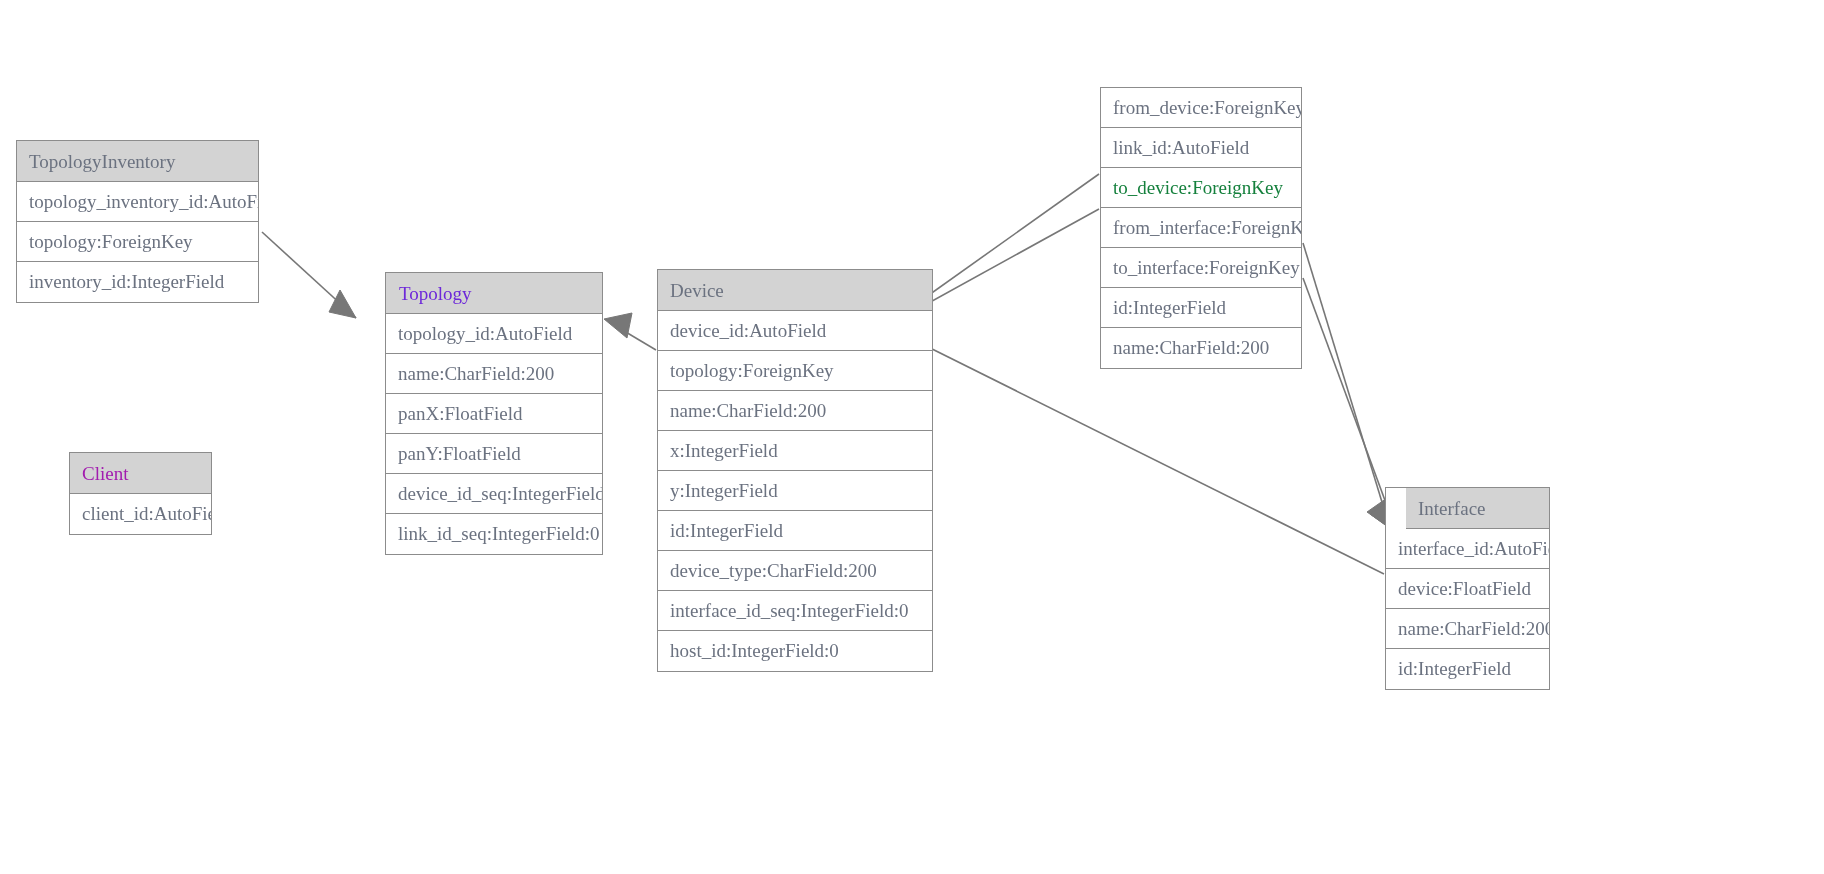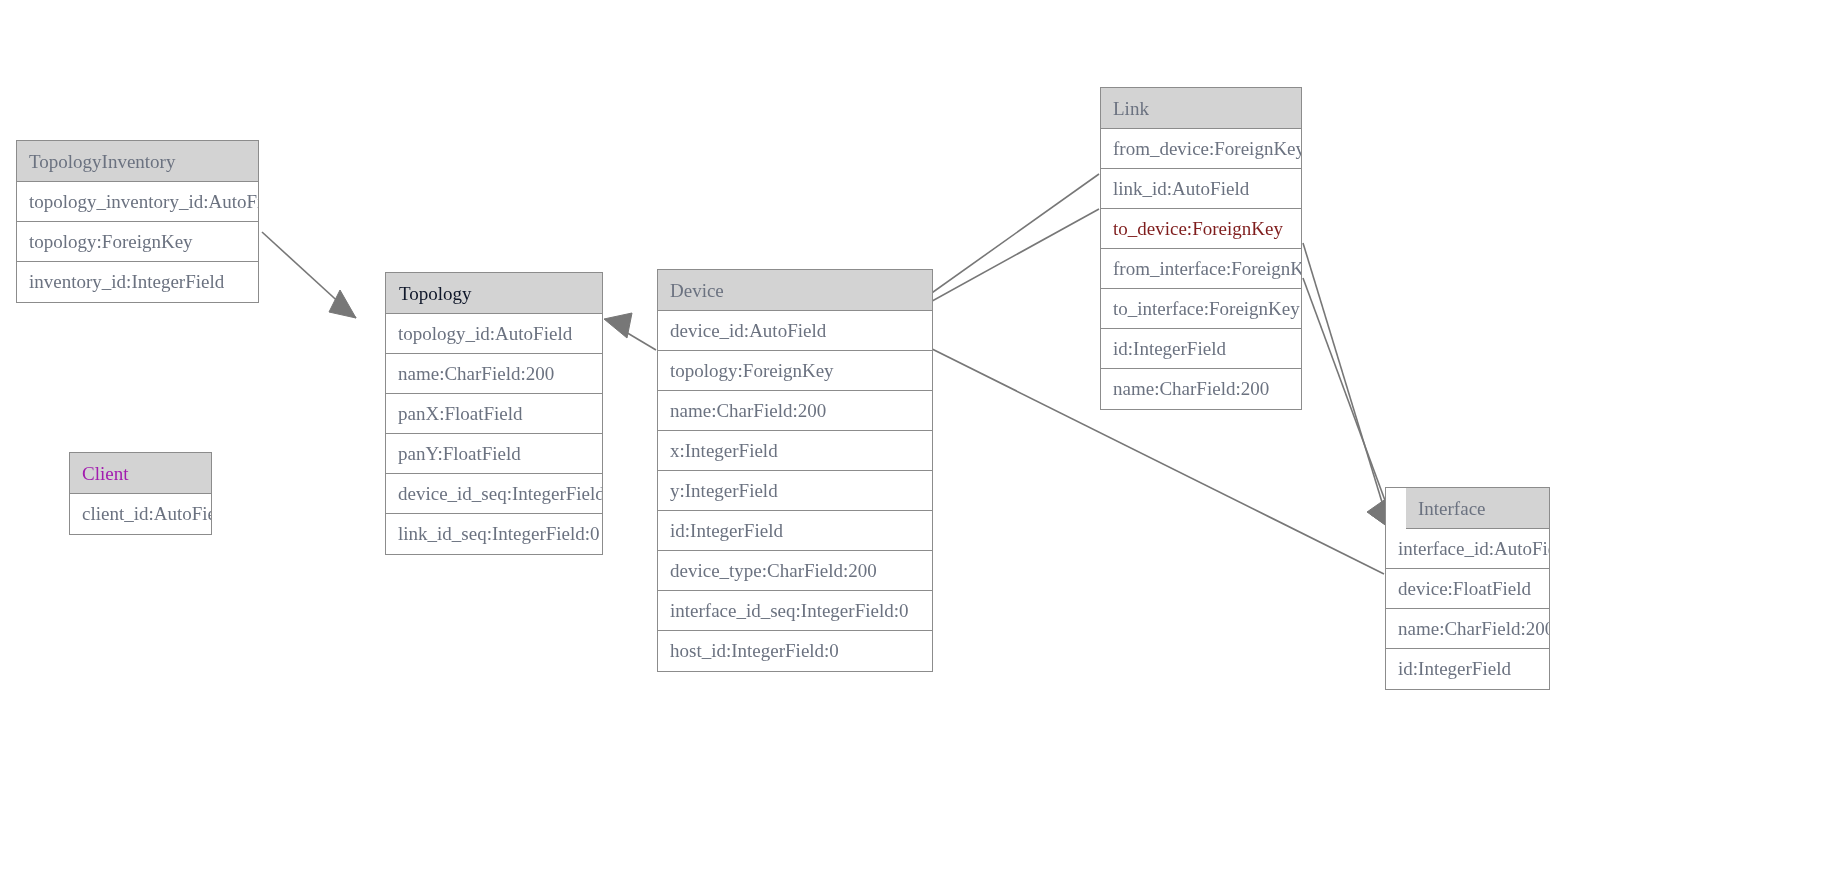--- a/index.html
+++ b/index.html
@@ -96,45 +96,44 @@
     </svg>
 
   <div id="entity-layer">
       <div class="entity" style="left: 16px; top: 140px; width: 243px; border-color: rgb(140, 140, 140);">
         <div class="entity-header" style="background: rgb(211, 211, 211); color: rgb(107, 114, 128); border-bottom-color: rgb(140, 140, 140);">TopologyInventory</div>
         <div class="entity-field" style="color: rgb(107, 114, 128); border-bottom-color: rgb(140, 140, 140);">topology_inventory_id:AutoField</div>
         <div class="entity-field" style="color: rgb(107, 114, 128); border-bottom-color: rgb(140, 140, 140);">topology:ForeignKey</div>
         <div class="entity-field" style="color: rgb(107, 114, 128); border-bottom-color: rgb(140, 140, 140);">inventory_id:IntegerField</div>
       </div>
       <div class="entity" style="left: 385px; top: 272px; width: 218px; border-color: rgb(140, 140, 140);">
-        <div class="entity-header" style="background: rgb(211, 211, 211); color: #0f172a; border-bottom-color: rgb(140, 140, 140); padding-left: 13px;">Topology</div>
+        <div class="entity-header" style="background: rgb(211, 211, 211); color: #6d28d9; border-bottom-color: rgb(140, 140, 140); padding-left: 13px;">Topology</div>
         <div class="entity-field" style="color: rgb(107, 114, 128); border-bottom-color: rgb(140, 140, 140);">topology_id:AutoField</div>
         <div class="entity-field" style="color: rgb(107, 114, 128); border-bottom-color: rgb(140, 140, 140);">name:CharField:200</div>
         <div class="entity-field" style="color: rgb(107, 114, 128); border-bottom-color: rgb(140, 140, 140); font-family: Liberation Serif, serif;">panX:FloatField</div>
         <div class="entity-field" style="color: rgb(107, 114, 128); border-bottom-color: rgb(140, 140, 140);">panY:FloatField</div>
         <div class="entity-field" style="color: rgb(107, 114, 128); border-bottom-color: rgb(140, 140, 140);">device_id_seq:IntegerField:0</div>
         <div class="entity-field" style="color: rgb(107, 114, 128); border-bottom-color: rgb(140, 140, 140);">link_id_seq:IntegerField:0</div>
       </div>
       <div class="entity" style="left: 657px; top: 269px; width: 276px; border-color: rgb(140, 140, 140);">
         <div class="entity-header" style="background: rgb(211, 211, 211); color: rgb(107, 114, 128); border-bottom-color: rgb(140, 140, 140);">Device</div>
         <div class="entity-field" style="color: rgb(107, 114, 128); border-bottom-color: rgb(140, 140, 140);">device_id:AutoField</div>
         <div class="entity-field" style="color: rgb(107, 114, 128); border-bottom-color: rgb(140, 140, 140);">topology:ForeignKey</div>
         <div class="entity-field" style="color: rgb(107, 114, 128); border-bottom-color: rgb(140, 140, 140);">name:CharField:200</div>
         <div class="entity-field" style="color: rgb(107, 114, 128); border-bottom-color: rgb(140, 140, 140);">x:IntegerField</div>
         <div class="entity-field" style="color: rgb(107, 114, 128); border-bottom-color: rgb(140, 140, 140);">y:IntegerField</div>
         <div class="entity-field" style="color: rgb(107, 114, 128); border-bottom-color: rgb(140, 140, 140);">id:IntegerField</div>
         <div class="entity-field" style="color: rgb(107, 114, 128); border-bottom-color: rgb(140, 140, 140);">device_type:CharField:200</div>
         <div class="entity-field" style="color: rgb(107, 114, 128); border-bottom-color: rgb(140, 140, 140);">interface_id_seq:IntegerField:0</div>
         <div class="entity-field" style="color: rgb(107, 114, 128); border-bottom-color: rgb(140, 140, 140);">host_id:IntegerField:0</div>
       </div>
       <div class="entity" style="left: 1100px; top: 87px; width: 202px; border-color: rgb(140, 140, 140);">
-        <div class="entity-header" style="background: rgb(211, 211, 211); color: rgb(107, 114, 128); border-bottom-color: rgb(140, 140, 140);">Link</div>
         <div class="entity-field" style="color: rgb(107, 114, 128); border-bottom-color: rgb(140, 140, 140);">from_device:ForeignKey</div>
         <div class="entity-field" style="color: rgb(107, 114, 128); border-bottom-color: rgb(140, 140, 140);">link_id:AutoField</div>
-        <div class="entity-field" style="color: #7f1d1d; border-bottom-color: rgb(140, 140, 140);">to_device:ForeignKey</div>
+        <div class="entity-field" style="color: #15803d; border-bottom-color: rgb(140, 140, 140);">to_device:ForeignKey</div>
         <div class="entity-field" style="color: rgb(107, 114, 128); border-bottom-color: rgb(140, 140, 140);">from_interface:ForeignKey</div>
         <div class="entity-field" style="color: rgb(107, 114, 128); border-bottom-color: rgb(140, 140, 140);">to_interface:ForeignKey</div>
         <div class="entity-field" style="color: rgb(107, 114, 128); border-bottom-color: rgb(140, 140, 140);">id:IntegerField</div>
         <div class="entity-field" style="color: rgb(107, 114, 128); border-bottom-color: rgb(140, 140, 140);">name:CharField:200</div>
       </div>
       <div class="entity" style="left: 1385px; top: 487px; width: 165px; border-color: rgb(140, 140, 140);">
         <div class="entity-header" style="background: rgb(211, 211, 211); color: rgb(107, 114, 128); border-bottom-color: rgb(140, 140, 140); margin-left: 20px;">Interface</div>
         <div class="entity-field" style="color: rgb(107, 114, 128); border-bottom-color: rgb(140, 140, 140);">interface_id:AutoField</div>
         <div class="entity-field" style="color: rgb(107, 114, 128); border-bottom-color: rgb(140, 140, 140);">device:FloatField</div>
         <div class="entity-field" style="color: rgb(107, 114, 128); border-bottom-color: rgb(140, 140, 140);">name:CharField:200</div>

